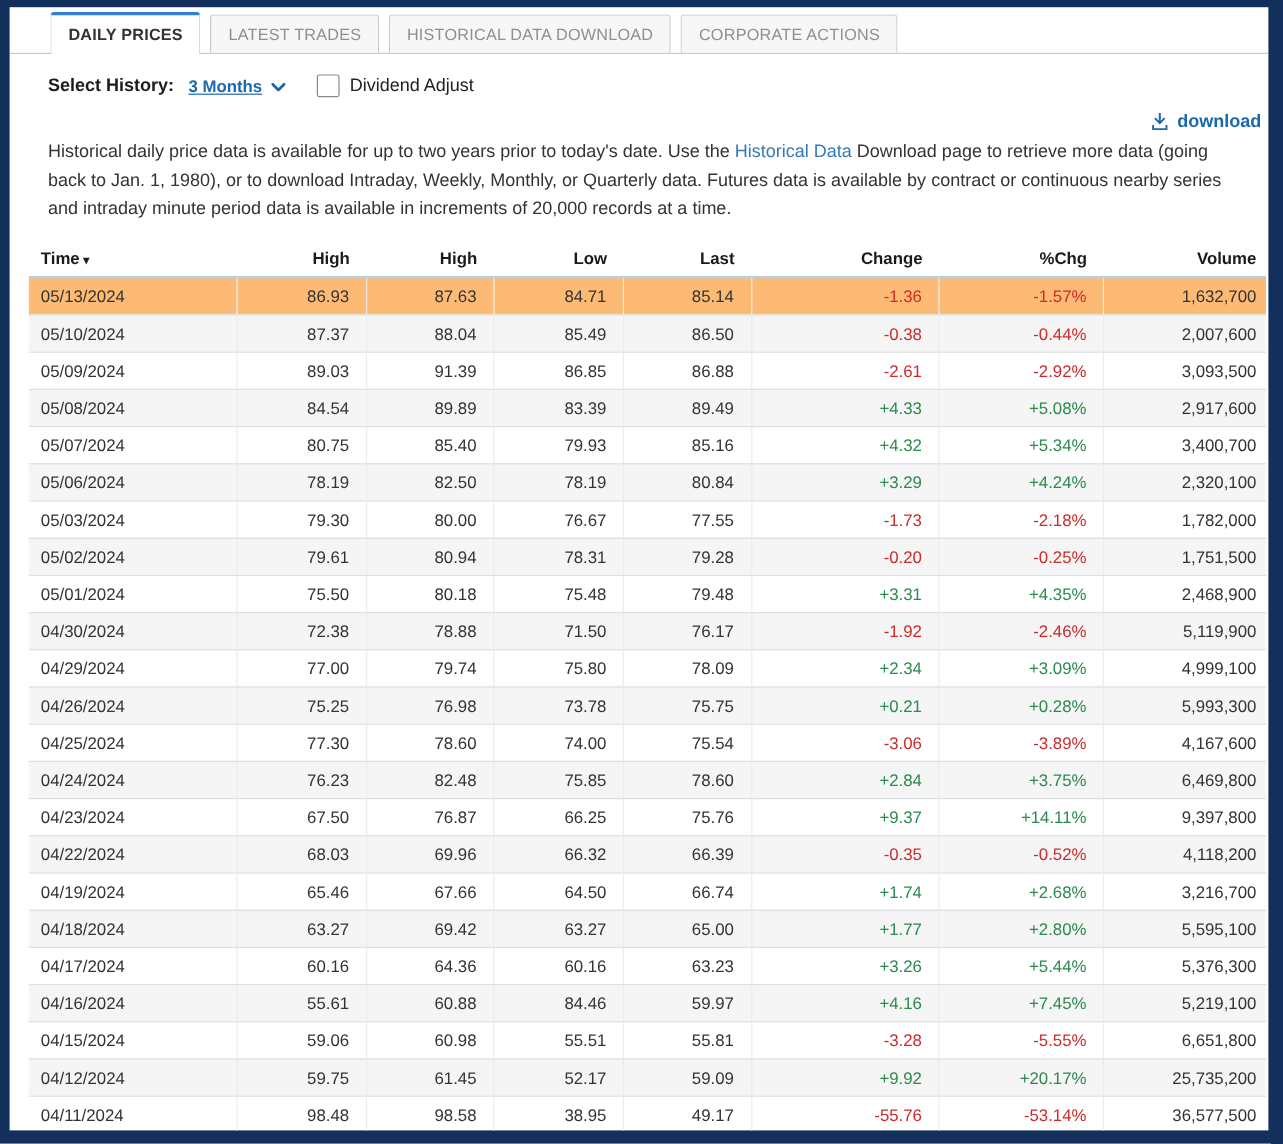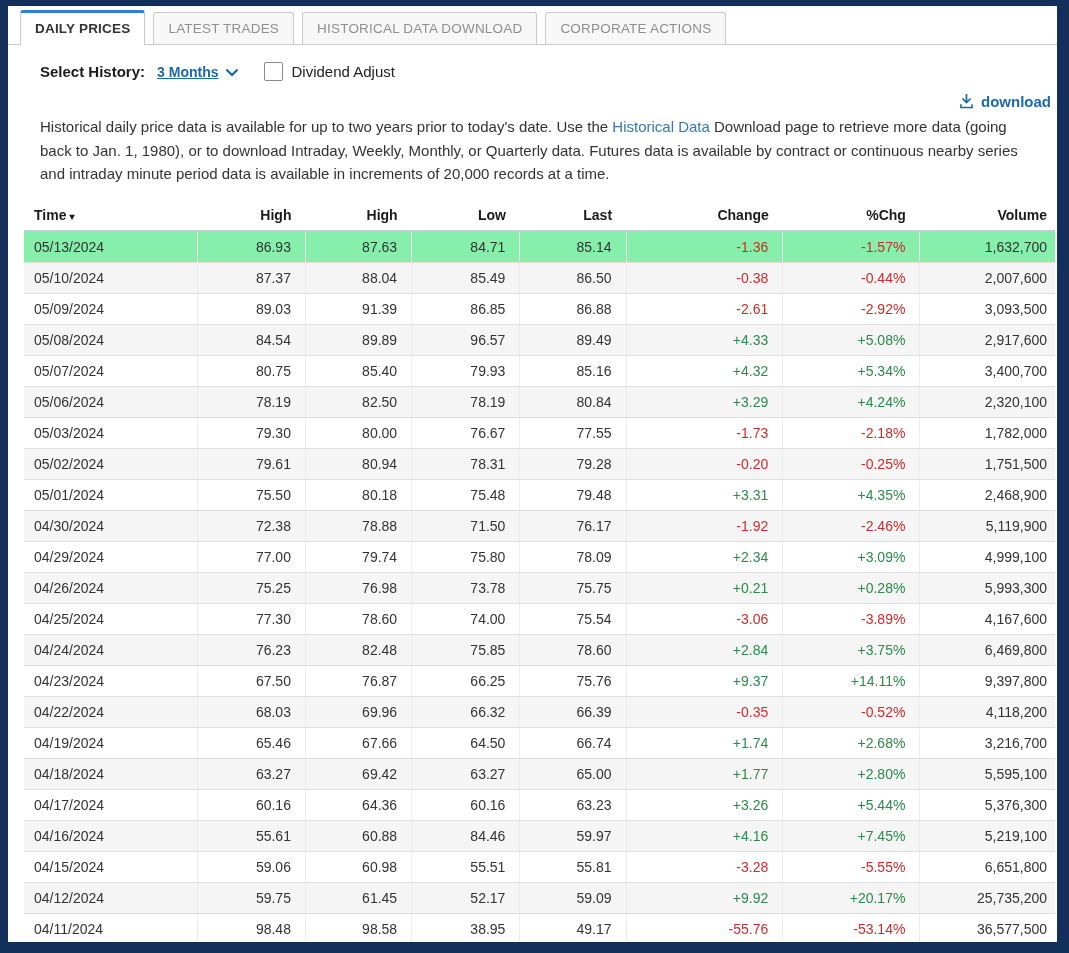--- a/index.html
+++ b/index.html
@@ -16,21 +16,21 @@
     top: 6px; left: 8px; right: 12px; bottom: 11px;
     background: #ffffff;
     overflow: hidden;
   }
 
   
   .tabbar {
     display: flex;
     align-items: flex-end;
     gap: 8px;
-    padding: 4px 0 0 12px;
+    padding: 4px 0 0 34px;
     border-bottom: 1px solid #c9c9c9;
   }
   .tab {
     font-size: 13.5px;
     letter-spacing: 0.2px;
     padding: 8px 14px;
     border: 1px solid #c9c9c9;
     border-bottom: none;
     border-radius: 3px 3px 0 0;
     background: #f7f7f7;
@@ -143,21 +143,21 @@
     padding: 7px 14px 7px 0;
     border-bottom: 1px solid #dedede;
     border-left: 1px solid #ececec;
     line-height: 16px;
     white-space: nowrap;
   }
   tbody td:first-child { border-left: none; }
   tbody td:last-child { padding-right: 8px; }
   tbody td.col-time { text-align: left; padding-left: 10px; }
   tbody tr:nth-child(even) { background: #f5f5f5; }
-  tbody tr.highlight { background: #86efac; }
+  tbody tr.highlight { background: #fdba74; }
   td.pos { color: var(--positive, #2b8a4c); text-align: right; }
   td.neg { color: var(--negative, #cc2b2b); }
 </style>
 </head>
 <body>
 
 <div class="content">
 
   <div class="tabbar">
     <div class="tab active">DAILY PRICES</div>
@@ -245,21 +245,21 @@
           <td>86.85</td>
           <td>86.88</td>
           <td class="neg">-2.61</td>
           <td class="neg">-2.92%</td>
           <td>3,093,500</td>
         </tr>
         <tr>
           <td class="col-time">05/08/2024</td>
           <td>84.54</td>
           <td>89.89</td>
-          <td>96.57</td>
+          <td>83.39</td>
           <td>89.49</td>
           <td class="pos">+4.33</td>
           <td class="pos">+5.08%</td>
           <td>2,917,600</td>
         </tr>
         <tr>
           <td class="col-time">05/07/2024</td>
           <td>80.75</td>
           <td>85.40</td>
           <td>79.93</td>

